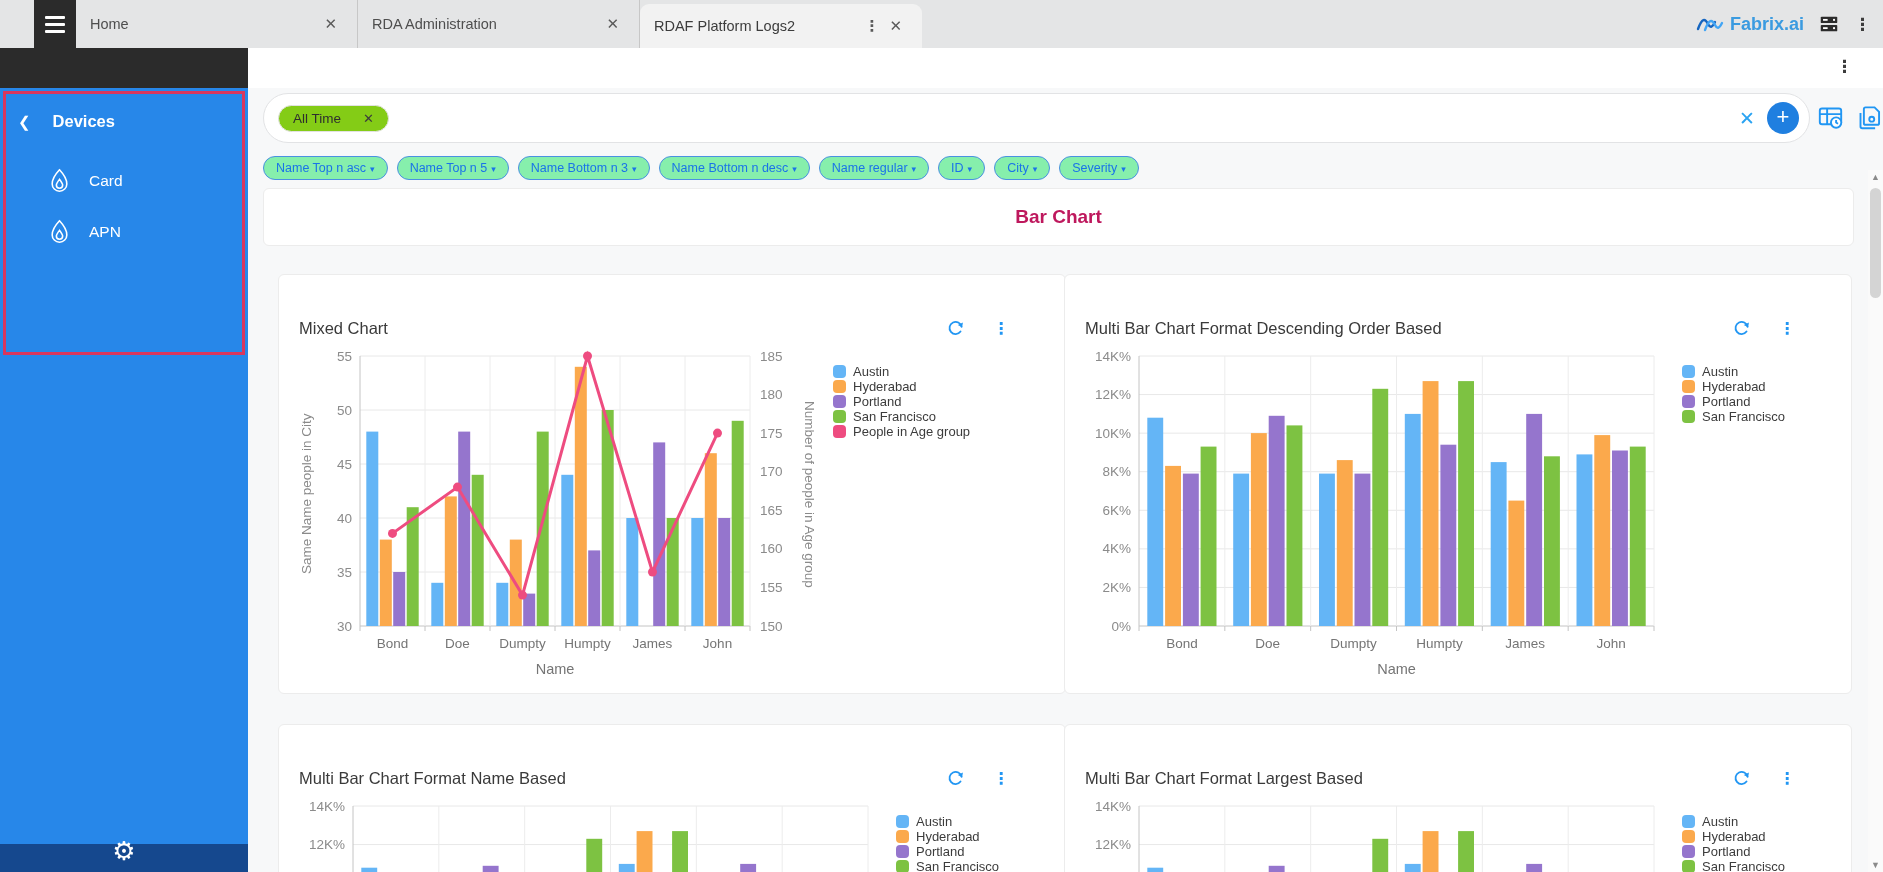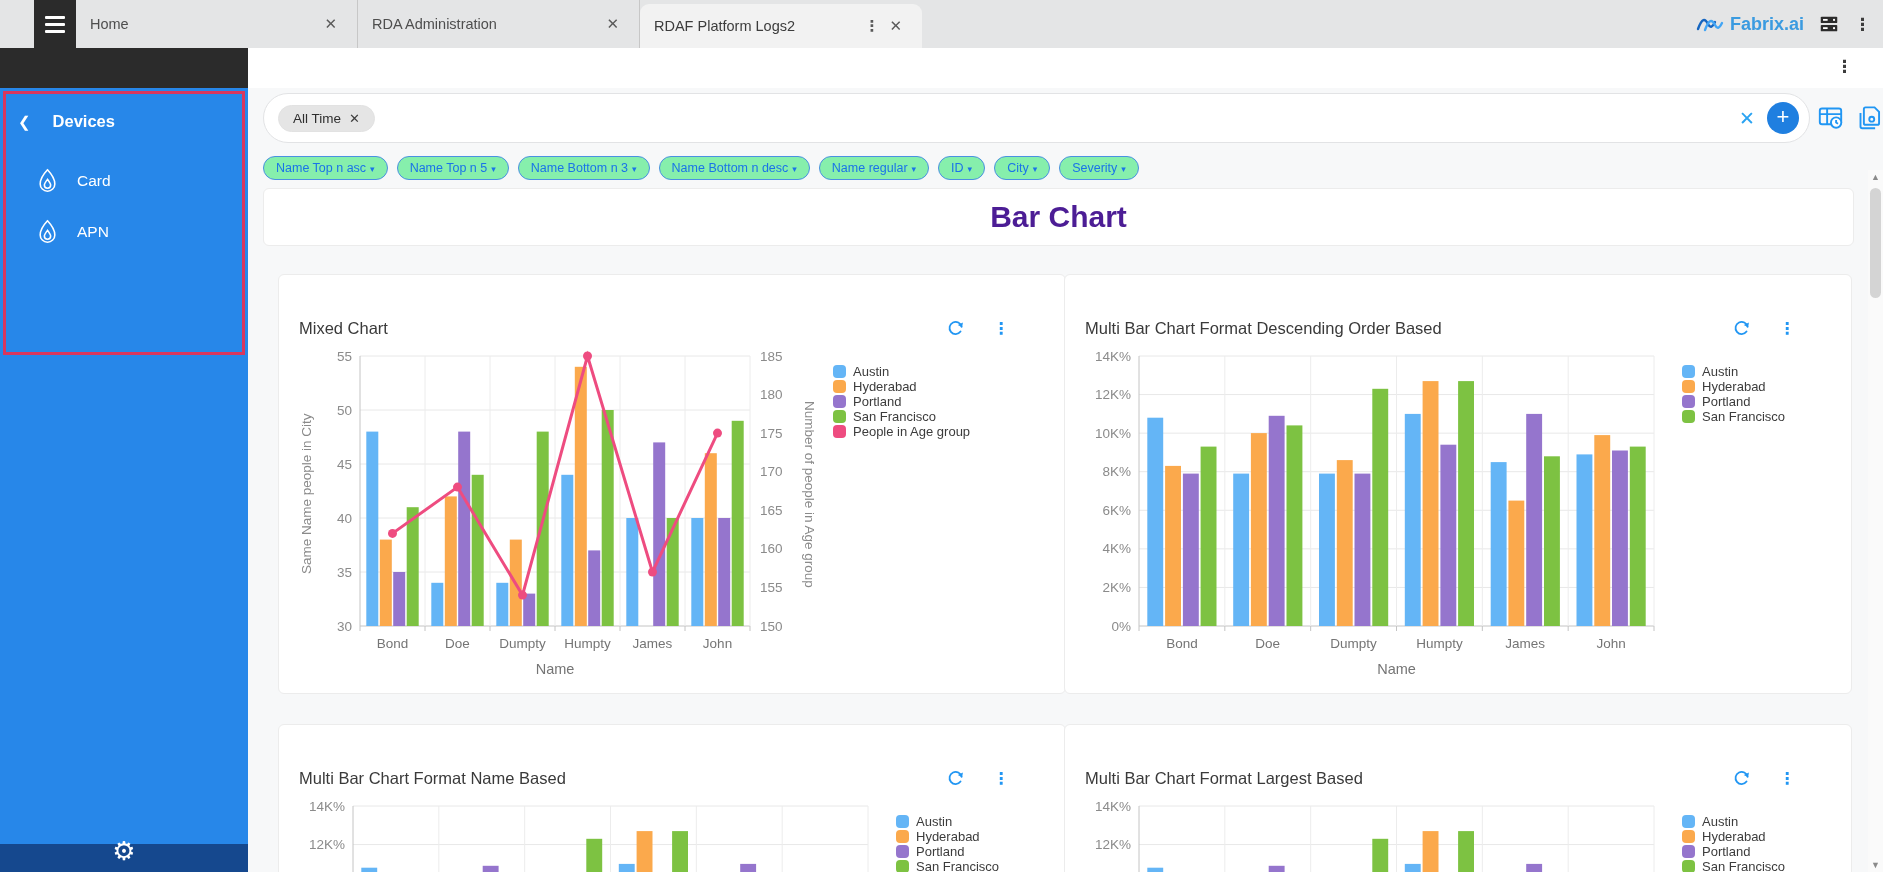--- a/index.html
+++ b/index.html
@@ -22,46 +22,46 @@
   .dark-icon { width:22px; height:22px; }
 
   
   .sidebar { position:absolute; left:0; top:48px; width:248px; height:824px; background:#2787e9; }
   .sidebar-strip { position:absolute; left:0; top:0; width:248px; height:40px; background:#2b2b2b; }
   .sidebar-box { position:absolute; left:3px; top:43px; width:242px; height:264px; border:3px solid #d9375e; }
   .sb-title-row { display:flex; align-items:center; gap:22px; padding:18px 0 0 12px; color:#fff; }
   .sb-chevron { font-size:15px; font-weight:bold; cursor:pointer; }
   .sb-title { font-size:16.5px; font-weight:bold; }
   .sb-items { margin-top:24px; display:flex; flex-direction:column; }
-  .sb-item { display:flex; align-items:center; gap:16px; padding:12px 0 12px 28px; color:#fff; font-size:15.5px; cursor:pointer; }
+  .sb-item { display:flex; align-items:center; gap:16px; padding:12px 0 12px 40px; color:#fff; font-size:15.5px; cursor:pointer; }
   .sb-item svg { width:27px; height:27px; }
   .sidebar-footer { position:absolute; left:0; bottom:0; width:248px; height:28px; background:#15488e; display:flex; justify-content:center; align-items:flex-start; }
   .gear { color:#fff; font-size:26px; line-height:30px; cursor:pointer; margin-top:-8px; }
 
   
   .content { position:absolute; left:248px; top:48px; width:1635px; height:824px; background:#f7f8f9; }
   .content-toolbar { position:absolute; left:0; top:0; width:1635px; height:40px; background:#fff; }
   .kebab-dark { position:absolute; right:30px; top:8px; font-weight:bold; color:#3c3c3c; font-size:17px; cursor:pointer; }
 
   .filter-row { position:absolute; left:15px; top:45px; width:1620px; height:52px; }
   .filter-box { position:absolute; left:0; top:0; width:1547px; height:50px; background:#fff; border:1px solid #e2e3e5; border-radius:25px; display:flex; align-items:center; padding:0 10px 0 14px; }
-  .time-chip { display:flex; align-items:flex-start; gap:8px; background:#e5e5e5; border:1px solid #e2e2e2; border-radius:15px; padding:5px 14px; font-size:13.5px; color:#2e2e2e; }
+  .time-chip { display:flex; align-items:flex-start; gap:22px; background:#84cc16; border:1px solid #e2e2e2; border-radius:15px; padding:5px 14px; font-size:13.5px; color:#2e2e2e; }
   .time-chip .chip-x { color:#3c3c3c; font-size:13px; cursor:pointer; }
   .fb-right { margin-left:auto; display:flex; align-items:center; gap:12px; }
   .clear-x { color:#2aa3f2; font-size:19px; font-weight:bold; cursor:pointer; }
   .add-btn { width:32px; height:32px; border-radius:50%; background:#1f7fe0; color:#fff; font-size:22px; line-height:30px; text-align:center; cursor:pointer; }
   .outer-icons { position:absolute; right:0; top:11px; display:flex; gap:12px; }
   .outer-icons svg { width:27px; height:27px; cursor:pointer; }
 
   .chips-row { position:absolute; left:15px; top:108px; display:flex; gap:9px; }
   .chip { border:1.5px solid #4a90e2; color:#1a73e8; border-radius:14px; padding:4px 12px; font-size:12.5px; background:#86efac; cursor:pointer; white-space:nowrap; }
   .chip .caret { font-size:9px; margin-left:4px; }
 
   .title-card { position:absolute; left:15px; top:140px; width:1591px; height:58px; background:#fff; border:1px solid #ececec; border-radius:6px; display:flex; align-items:center; justify-content:center; }
-  .page-title { color:#4c1d95; font-size:30px; font-weight:bold; }
+  .page-title { color:#be185d; font-size:19px; font-weight:bold; }
 
   .cards { position:absolute; left:15px; top:226px; width:1591px; }
   .chart-card { position:absolute; width:788px; height:420px; background:#fff; border:1px solid #ececec; border-radius:6px; padding:16px 20px; }
   .card-head { display:flex; align-items:center;margin-top:28px; }
   .card-title { font-size:16.5px; color:#3a3a3a; }
   .head-icons { margin-left:auto; display:flex; gap:28px; margin-right:36px; align-items:center; }
   .head-icons .refresh { width:19px; height:19px; cursor:pointer; }
   .kebab-blue { color:#2196f3; font-weight:bold; font-size:16px; cursor:pointer; }
   .chart-row { display:flex; margin-top:4px; }
   .rot-label { writing-mode:vertical-rl; transform:rotate(180deg); color:#8a8a8a; font-size:13.5px; text-align:center; height:284px; margin-top:10px; }

